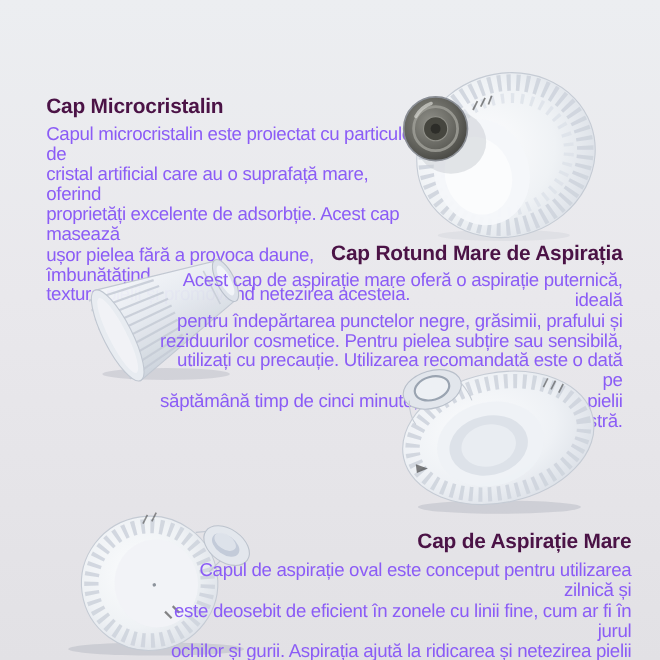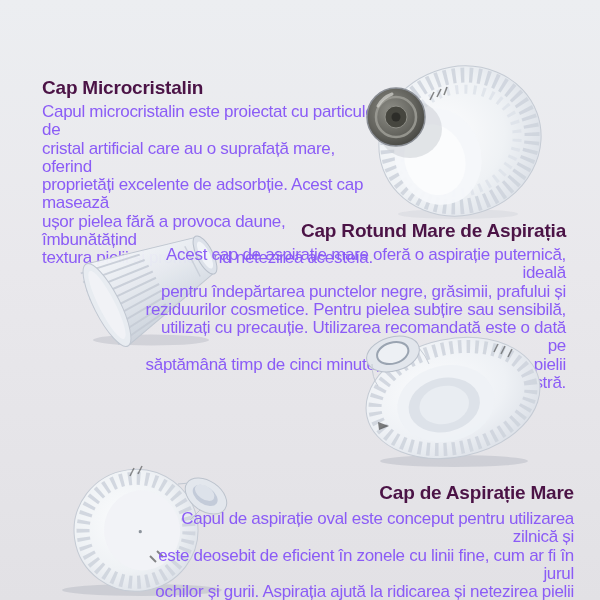--- a/index.html
+++ b/index.html
@@ -12,21 +12,21 @@
   .canvas{position:absolute;inset:0}
   .txt{position:absolute}
   .txt h2{
     margin:0;font-size:19px;line-height:23px;font-weight:bold;
     color:#4b1346;letter-spacing:-0.2px;
   }
   .txt p{
     margin:4px 0 0;font-size:17px;line-height:18.3px;color:#8b5cf6;
     white-space:pre-line;letter-spacing:-0.3px;
   }
-  .t1{left:42px;top:76px;width:340px}
+  .t1{left:42px;top:86px;width:340px}
   .t2{left:140px;top:219px;width:426px;text-align:right}
   .t3{left:44px;top:350px;width:340px}
   .t3 p{margin-top:9px}
   .t4{left:140px;top:481px;width:434px;text-align:right}
   .t4 p{margin-top:6px}
   .img{position:absolute}
   .i1{left:350px;top:56px}
   .i2{left:56px;top:218px}
   .i3{left:342px;top:330px}
   .i4{left:30px;top:458px}

